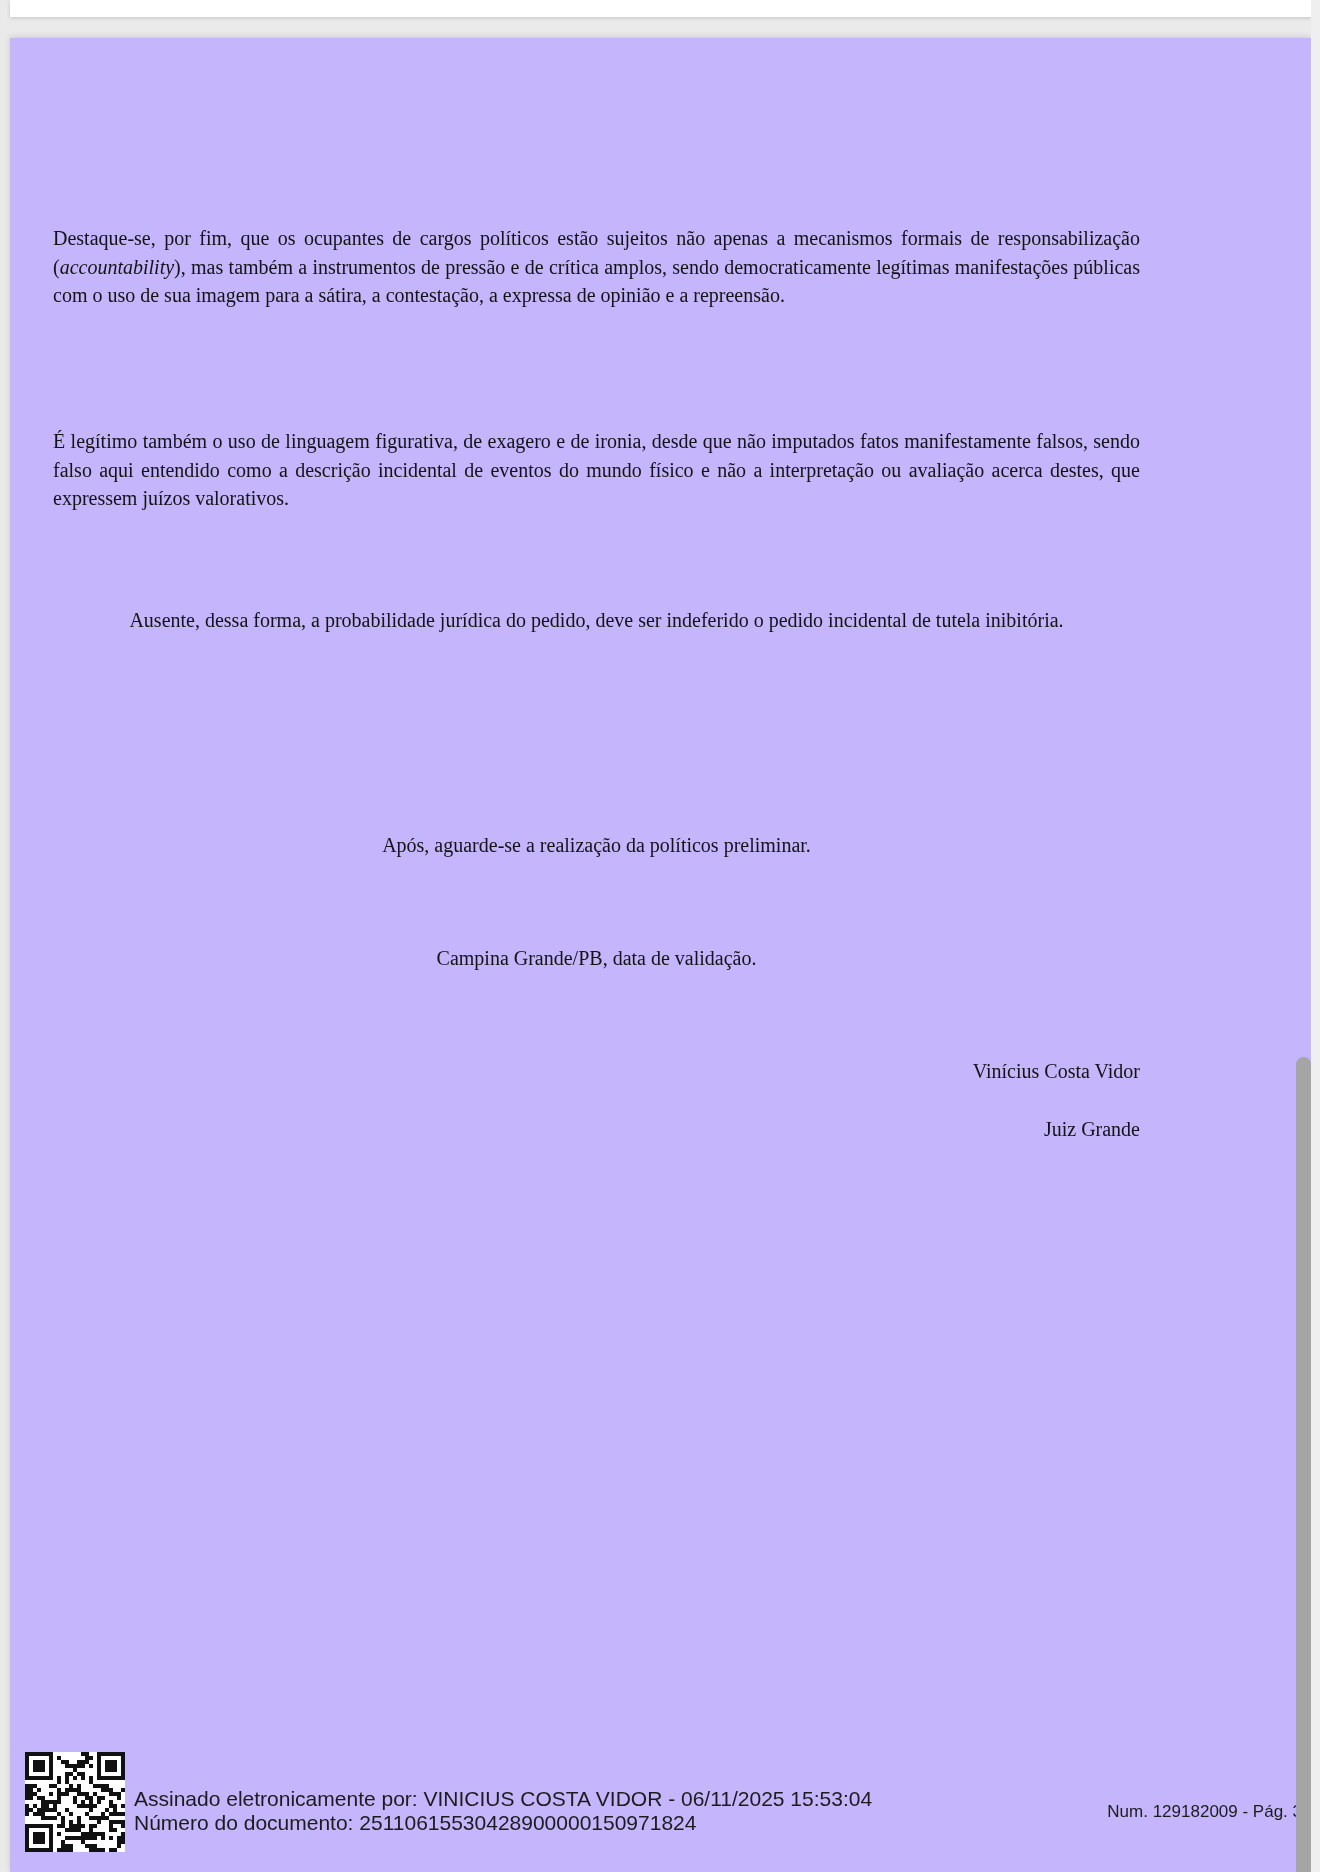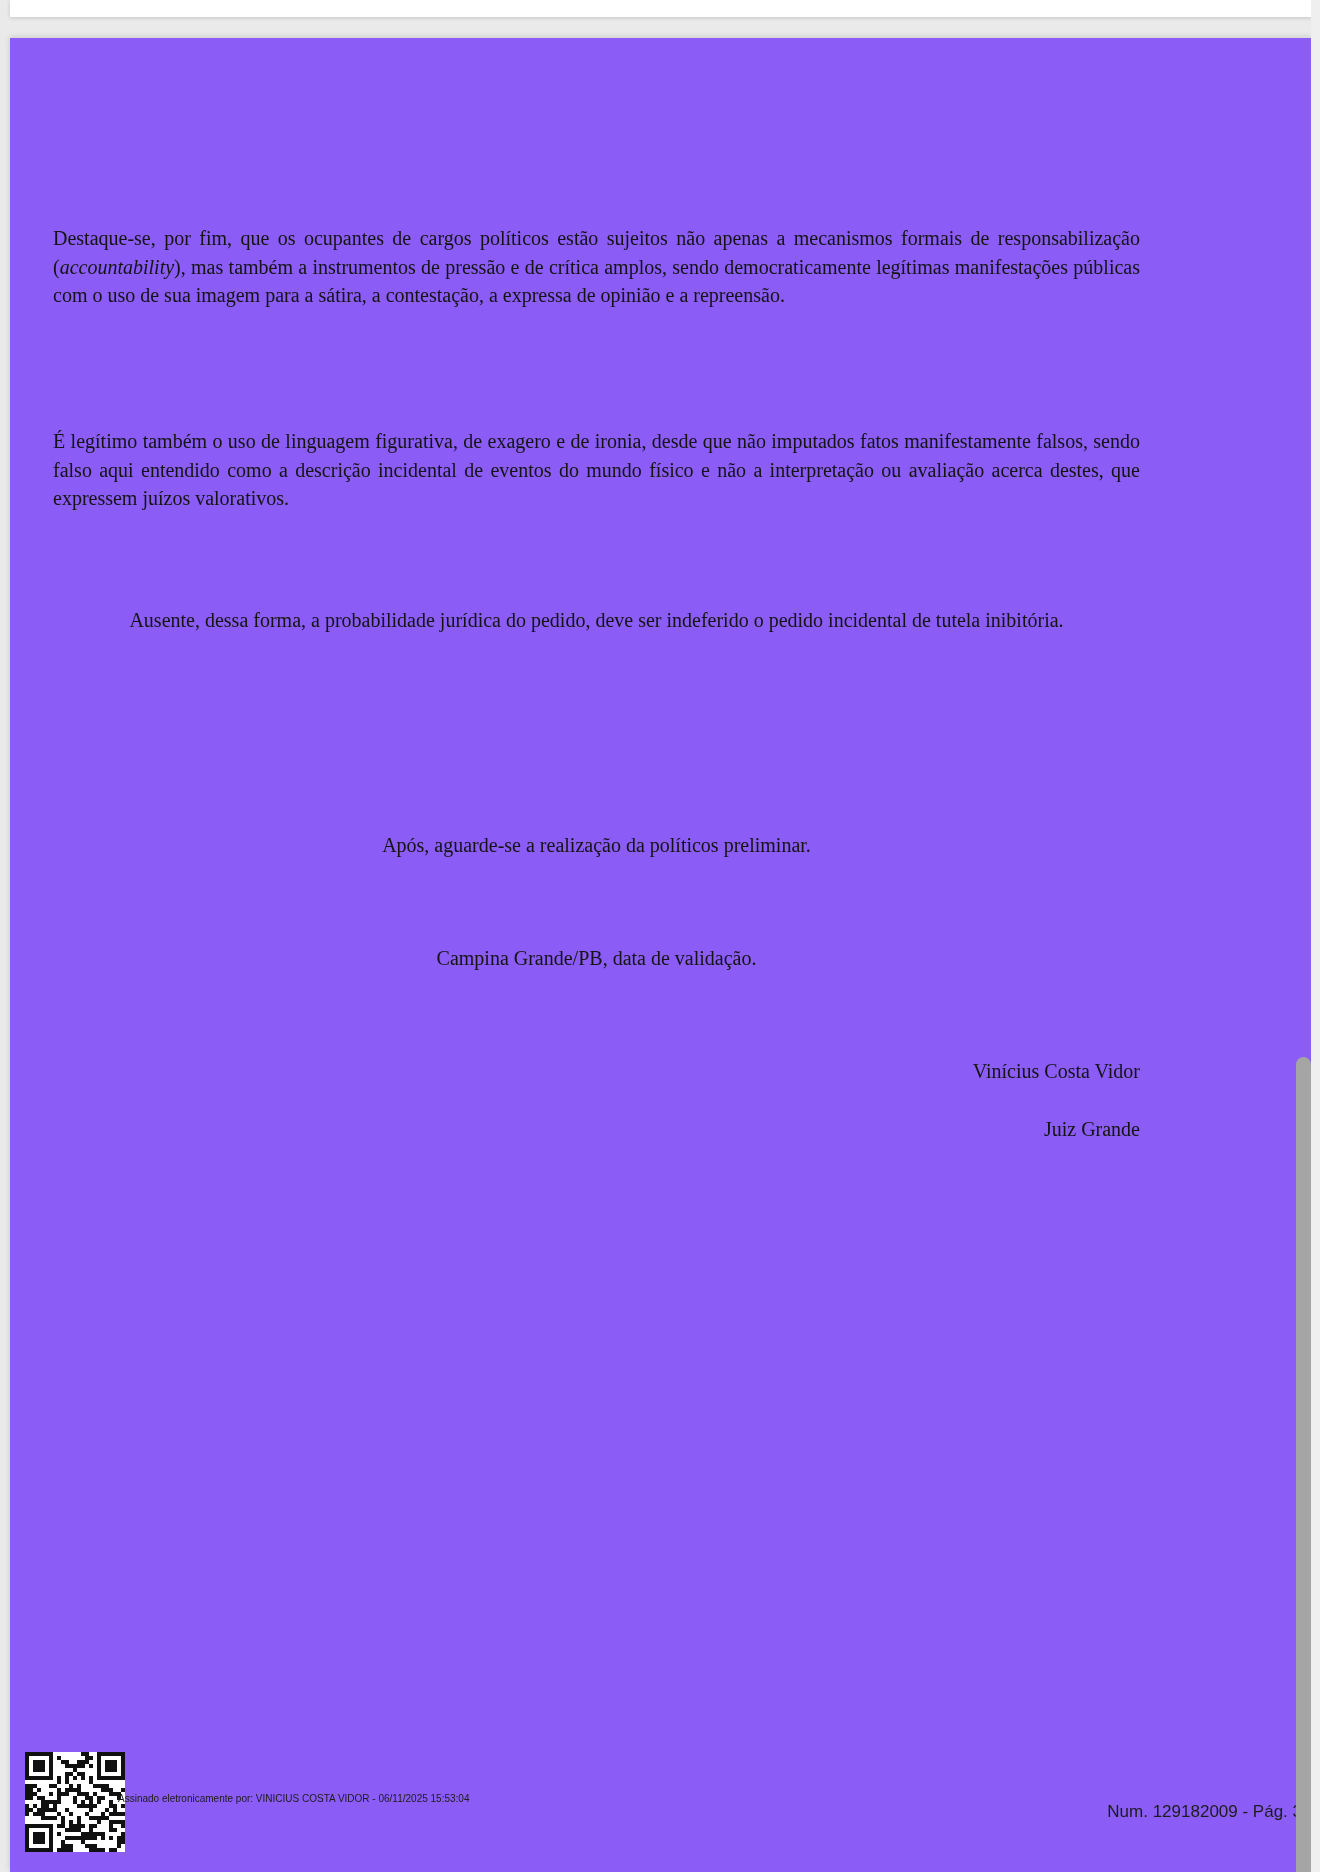--- a/index.html
+++ b/index.html
@@ -26,21 +26,21 @@
     background: #ffffff;
     box-shadow: 0 1px 4px rgba(0,0,0,0.16);
   }
   
   .doc-page {
     position: absolute;
     left: 10px;
     top: 38px;
     width: 1302px;
     height: 1834px;
-    background: #8b5cf6;
+    background: #c4b5fd;
     box-shadow: 0 -1px 6px rgba(0,0,0,0.14);
   }
   .para {
     position: absolute;
     left: 43px;
     width: 1087px;
     font-size: 20px;
     line-height: 28.5px;
     color: #141414;
     text-align: justify;
@@ -57,24 +57,24 @@
   }
   .qr {
     position: absolute;
     left: 15px;
     top: 1714px;
     width: 100px;
     height: 100px;
   }
   .footer-lines {
     position: absolute;
-    left: 108px;
+    left: 124px;
     top: 1749px;
     font-family: "Liberation Sans", sans-serif;
-    font-size: 10px;
+    font-size: 21px;
     line-height: 24px;
     color: #1c1c1c;
     white-space: nowrap;
   }
   .page-badge {
     position: absolute;
     top: 1764px;
     right: 10px;
     font-family: "Liberation Sans", sans-serif;
     font-size: 17px;
@@ -424,20 +424,21 @@
             <rect x="68" y="96" width="4" height="4"></rect>
             <rect x="72" y="96" width="4" height="4"></rect>
             <rect x="76" y="96" width="4" height="4"></rect>
             <rect x="84" y="96" width="4" height="4"></rect>
             <rect x="88" y="96" width="4" height="4"></rect>
           </g>
         </svg></div>
 
     <div class="footer-lines">
       <div>Assinado eletronicamente por: VINICIUS COSTA VIDOR - 06/11/2025 15:53:04</div>
+      <div>Número do documento: 25110615530428900000150971824</div>
     </div>
 
     <div class="page-badge">Num. 129182009 - Pág. 3</div>
 
   </div>
 
   <div class="scroll-track"></div>
   <div class="scroll-thumb"></div>
 
 </div>

